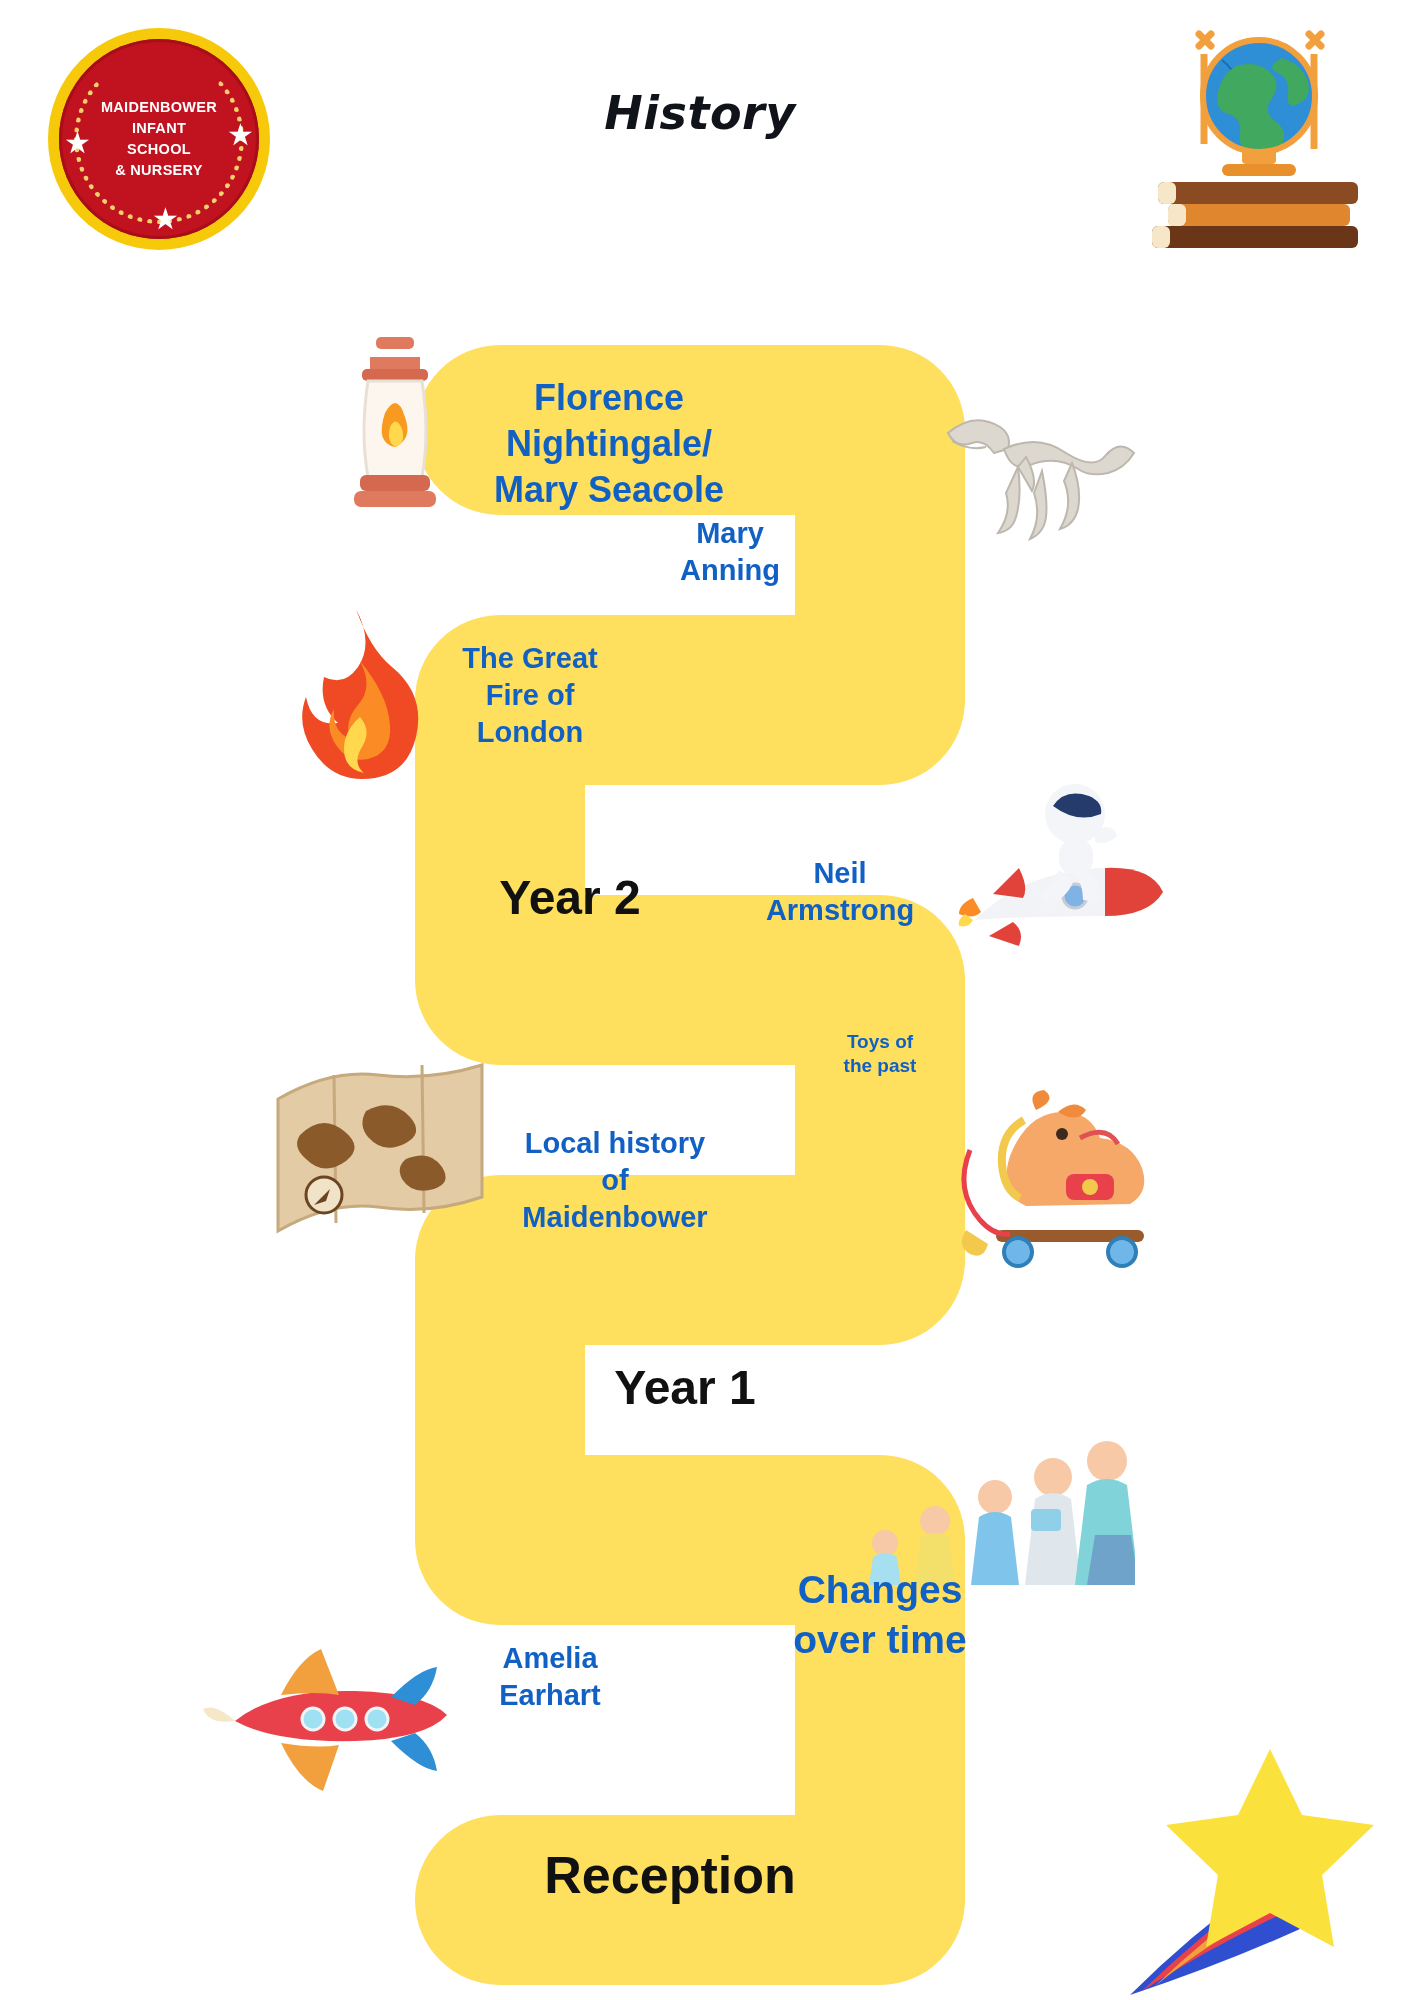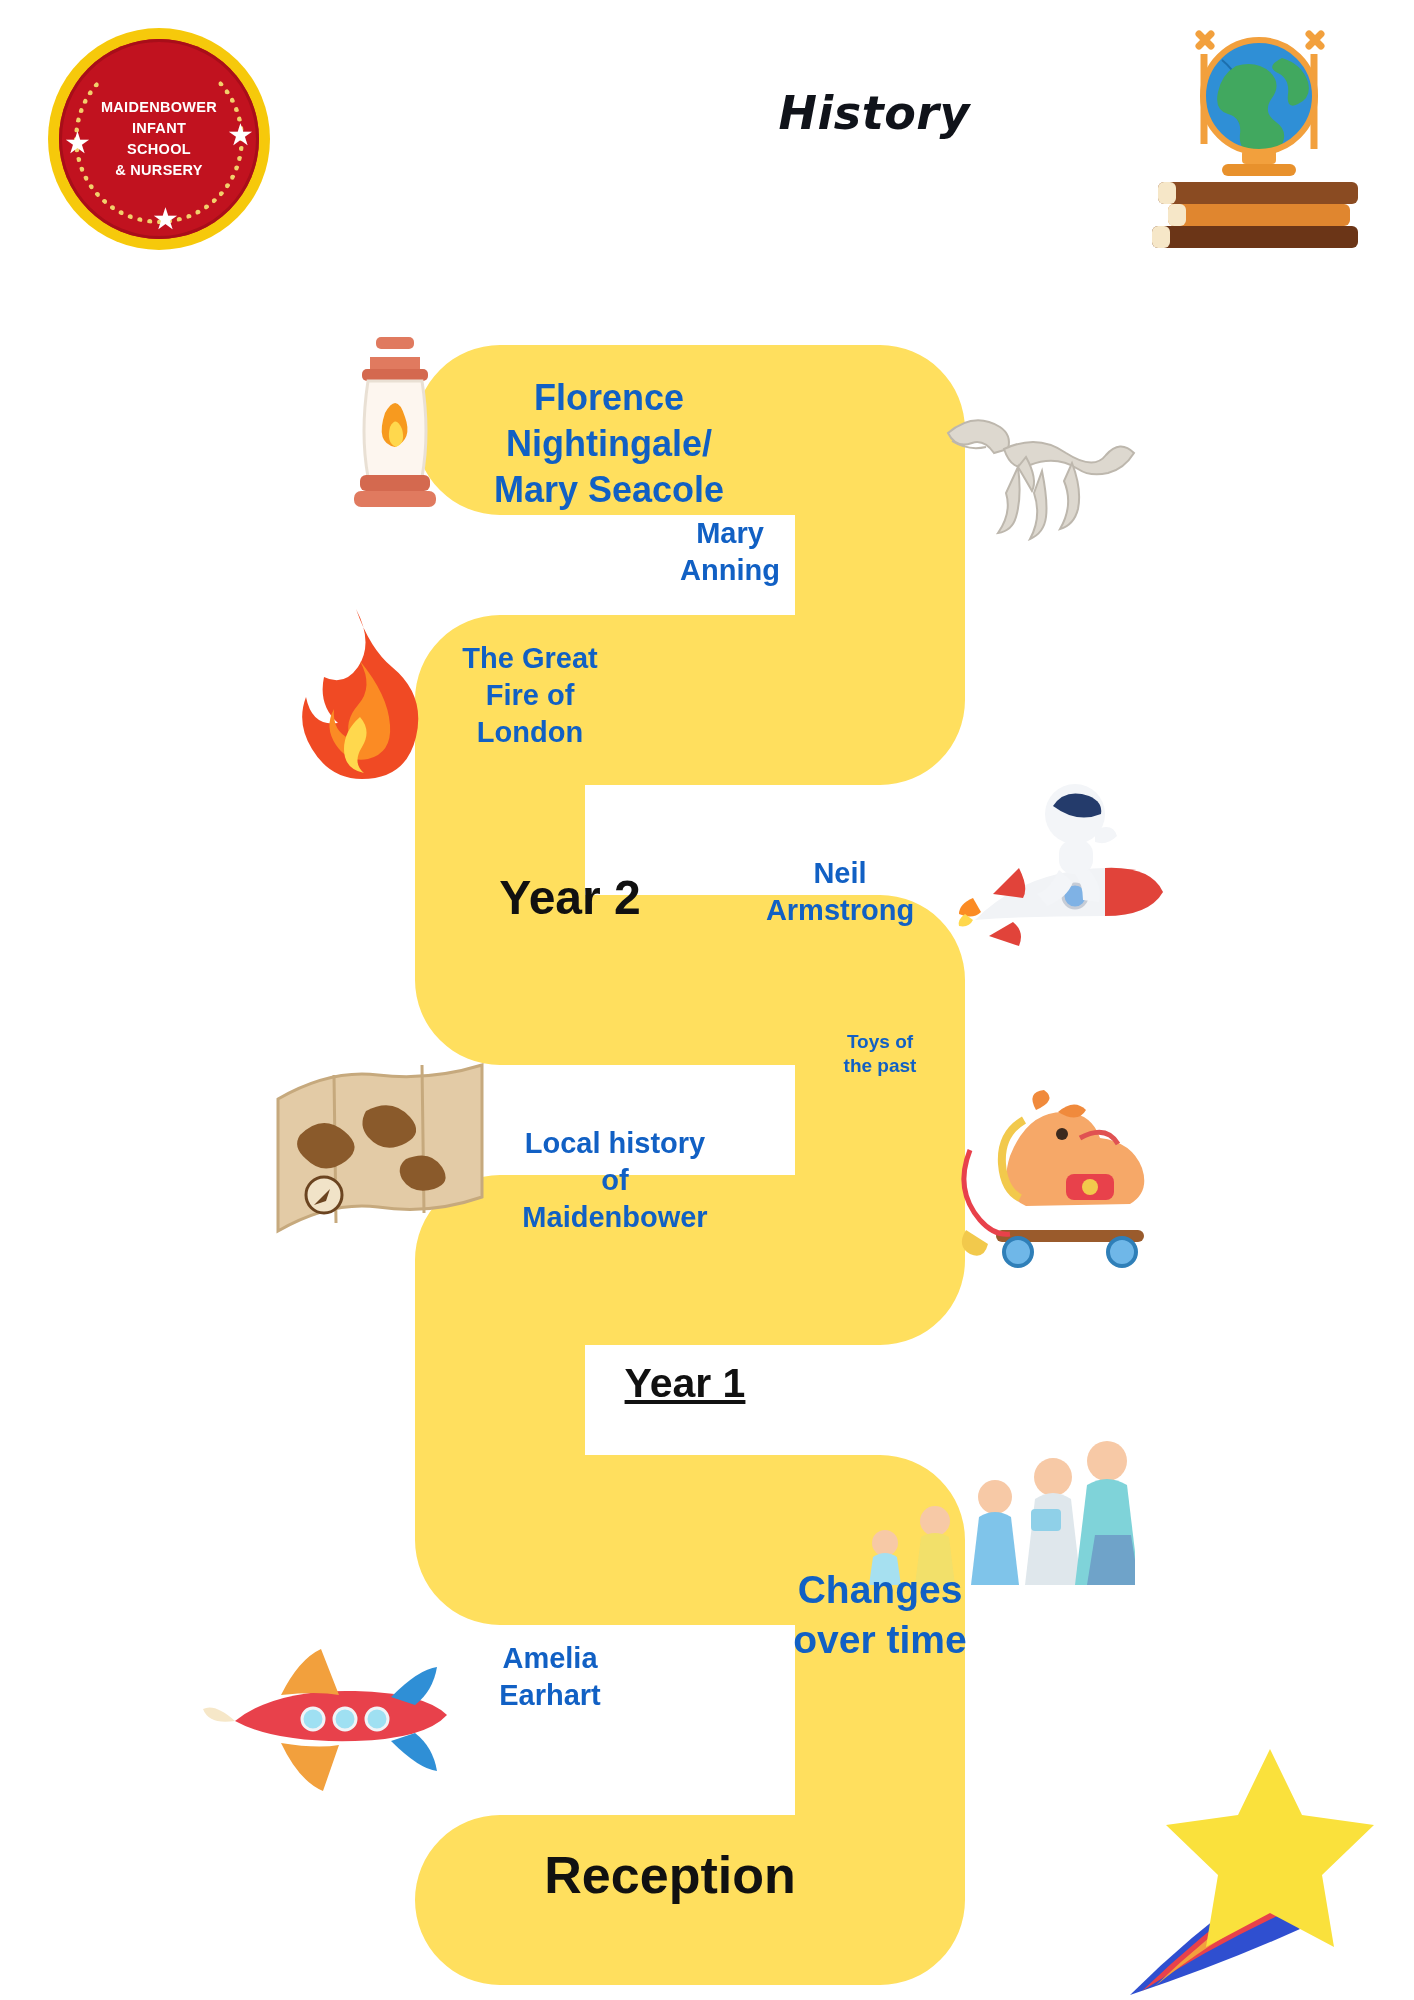--- a/index.html
+++ b/index.html
@@ -14,21 +14,21 @@
     overflow: hidden;
     font-family: "Liberation Sans", sans-serif;
   }
 
   
   .header-title {
     position: absolute;
     left: 430px;
     top: 80px;
     width: 540px;
-    text-align: right;
+    text-align: center;
     color: #10131a;
     font-family: "DejaVu Sans", sans-serif;
     font-weight: 700;
     font-style: italic;
     font-size: 46px;
     line-height: 1.45;
     letter-spacing: 0.5px;
   }
 
   
@@ -106,21 +106,21 @@
     text-align: center;
   }
 
   .lbl-florence   { left: 469px; top: 375px;  width: 280px; font-size: 36px; }
   .lbl-anning     { left: 640px; top: 515px;  width: 180px; font-size: 29px; }
   .lbl-fire       { left: 425px; top: 640px;  width: 210px; font-size: 29px; }
   .lbl-year2      { left: 440px; top: 870px;  width: 260px; font-size: 48px; }
   .lbl-neil       { left: 740px; top: 855px;  width: 200px; font-size: 29px; }
   .lbl-toys       { left: 790px; top: 1030px; width: 180px; font-size: 19px; }
   .lbl-local      { left: 475px; top: 1080px; width: 280px; font-size: 29px; margin-top: 45px; }
-  .lbl-year1      { left: 555px; top: 1360px; width: 260px; font-size: 41px; text-decoration: underline; }
+  .lbl-year1      { left: 555px; top: 1360px; width: 260px; font-size: 48px; }
   .lbl-changes    { left: 770px; top: 1565px; width: 220px; font-size: 39px; }
   .lbl-amelia     { left: 450px; top: 1640px; width: 200px; font-size: 29px; }
   .lbl-reception  { left: 480px; top: 1845px; width: 380px; font-size: 52px; }
 
   
   .ill { position: absolute; }
   .ill-lantern  { left: 340px;  top: 335px;  width: 110px; height: 180px; }
   .ill-dino     { left: 930px;  top: 405px;  width: 230px; height: 145px; }
   .ill-fire     { left: 290px;  top: 605px;  width: 130px; height: 190px; }
   .ill-rocket   { left: 955px;  top: 770px;  width: 220px; height: 190px; }

